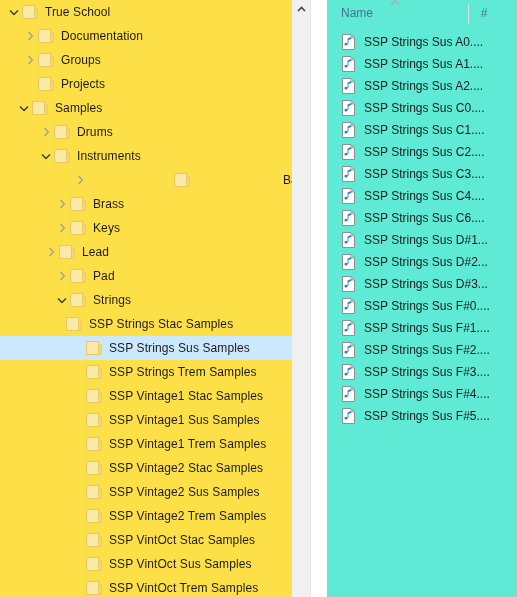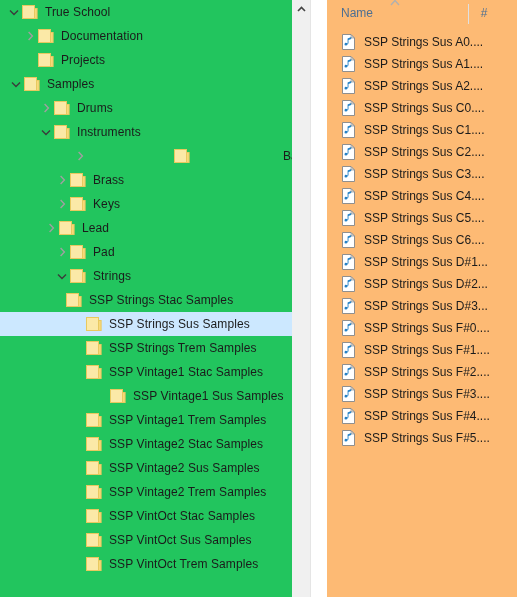--- a/index.html
+++ b/index.html
@@ -21,21 +21,21 @@
     inset: 0;
     display: flex;
     flex-direction: row;
   }
 
   
   .nav-pane {
     position: relative;
     width: 310px;
     height: 597px;
-    background: #22c55e;
+    background: #fde047;
     overflow: hidden;
     flex: 0 0 310px;
   }
   .tree {
     position: relative;
     padding: 0;
     margin: 0;
     list-style: none;
   }
   .tree-row {
@@ -108,21 +108,21 @@
     height: 597px;
     background: #ffffff;
     flex: 0 0 16px;
   }
 
   
   .list-pane {
     position: relative;
     flex: 1 1 auto;
     height: 597px;
-    background: #fdba74;
+    background: #5eead4;
     overflow: hidden;
   }
   .col-header {
     position: relative;
     height: 24px;
     display: flex;
     align-items: flex-end;
     color: #4a6a8a;
     font-size: 12px;
   }
@@ -210,30 +210,44 @@
           </span>
           <span class="folder-ico">
             <svg width="18" height="16" viewBox="0 0 18 16">
               <rect x="0.5" y="1.5" width="12" height="13" fill="#fbe9a7" stroke="#e8c95f" stroke-width="1"></rect>
               <rect x="12.5" y="4.5" width="2.6" height="10" fill="#f8d97a" stroke="#e8c95f" stroke-width="1"></rect>
             </svg>
           </span>
           <span class="tree-label">Documentation</span>
         </li>
         <li class="tree-row" style="padding-left: 22px;">
+          <span class="twisty">
+            <svg width="7" height="10" viewBox="0 0 7 10">
+              <path d="M1.6 1 L5.4 5 L1.6 9" fill="none" stroke="#a0a0a0" stroke-width="1.4"></path>
+            </svg>
+          </span>
+          <span class="folder-ico">
+            <svg width="18" height="16" viewBox="0 0 18 16">
+              <rect x="0.5" y="1.5" width="12" height="13" fill="#fbe9a7" stroke="#e8c95f" stroke-width="1"></rect>
+              <rect x="12.5" y="4.5" width="2.6" height="10" fill="#f8d97a" stroke="#e8c95f" stroke-width="1"></rect>
+            </svg>
+          </span>
+          <span class="tree-label">Groups</span>
+        </li>
+        <li class="tree-row" style="padding-left: 22px;">
           <span class="twisty empty"></span>
           <span class="folder-ico">
             <svg width="18" height="16" viewBox="0 0 18 16">
               <rect x="0.5" y="1.5" width="12" height="13" fill="#fbe9a7" stroke="#e8c95f" stroke-width="1"></rect>
               <rect x="12.5" y="4.5" width="2.6" height="10" fill="#f8d97a" stroke="#e8c95f" stroke-width="1"></rect>
             </svg>
           </span>
           <span class="tree-label">Projects</span>
         </li>
-        <li class="tree-row" style="padding-left: 8px;">
+        <li class="tree-row" style="padding-left: 16px;">
           <span class="twisty">
             <svg width="10" height="7" viewBox="0 0 10 7">
               <path d="M1 1.4 L5 5.4 L9 1.4" fill="none" stroke="#3b3b3b" stroke-width="1.4"></path>
             </svg>
           </span>
           <span class="folder-ico">
             <svg width="18" height="16" viewBox="0 0 18 16">
               <rect x="0.5" y="1.5" width="12" height="13" fill="#fbe9a7" stroke="#e8c95f" stroke-width="1"></rect>
               <rect x="12.5" y="4.5" width="2.6" height="10" fill="#f8d97a" stroke="#e8c95f" stroke-width="1"></rect>
             </svg>
@@ -385,21 +399,21 @@
         <li class="tree-row" style="padding-left: 70px;">
           <span class="twisty empty"></span>
           <span class="folder-ico">
             <svg width="18" height="16" viewBox="0 0 18 16">
               <rect x="0.5" y="1.5" width="12" height="13" fill="#fbe9a7" stroke="#e8c95f" stroke-width="1"></rect>
               <rect x="12.5" y="4.5" width="2.6" height="10" fill="#f8d97a" stroke="#e8c95f" stroke-width="1"></rect>
             </svg>
           </span>
           <span class="tree-label">SSP Vintage1 Stac Samples</span>
         </li>
-        <li class="tree-row" style="padding-left: 94px;">
+        <li class="tree-row" style="padding-left: 70px;">
           <span class="twisty empty"></span>
           <span class="folder-ico">
             <svg width="18" height="16" viewBox="0 0 18 16">
               <rect x="0.5" y="1.5" width="12" height="13" fill="#fbe9a7" stroke="#e8c95f" stroke-width="1"></rect>
               <rect x="12.5" y="4.5" width="2.6" height="10" fill="#f8d97a" stroke="#e8c95f" stroke-width="1"></rect>
             </svg>
           </span>
           <span class="tree-label">SSP Vintage1 Sus Samples</span>
         </li>
         <li class="tree-row" style="padding-left: 70px;">
@@ -581,30 +595,20 @@
           <span class="file-label">SSP Strings Sus C4....</span>
         </li>
         <li class="file-row">
           <span class="file-ico">
             <svg width="16" height="16" viewBox="0 0 16 16">
               <path d="M1.5 0.5 H10 L13.5 4 V15.5 H1.5 Z" fill="#ffffff" stroke="#8f8f8f" stroke-width="1"></path>
               <path d="M10 0.7 L10 4 L13.3 4 Z" fill="#dfdfdf" stroke="#8f8f8f" stroke-width="0.7"></path>
               <path d="M10.2 3.1 L6.6 4.4 L6.6 10.1 A1.55 1.35 0 1 1 5.6 8.95 A1.55 1.35 0 0 1 7.5 10.1 L7.5 6.0 L10.2 5.0 Z" fill="#2481c6"></path>
             </svg>
           </span>
-          <span class="file-label">SSP Strings Sus C5....</span>
-        </li>
-        <li class="file-row">
-          <span class="file-ico">
-            <svg width="16" height="16" viewBox="0 0 16 16">
-              <path d="M1.5 0.5 H10 L13.5 4 V15.5 H1.5 Z" fill="#ffffff" stroke="#8f8f8f" stroke-width="1"></path>
-              <path d="M10 0.7 L10 4 L13.3 4 Z" fill="#dfdfdf" stroke="#8f8f8f" stroke-width="0.7"></path>
-              <path d="M10.2 3.1 L6.6 4.4 L6.6 10.1 A1.55 1.35 0 1 1 5.6 8.95 A1.55 1.35 0 0 1 7.5 10.1 L7.5 6.0 L10.2 5.0 Z" fill="#2481c6"></path>
-            </svg>
-          </span>
           <span class="file-label">SSP Strings Sus C6....</span>
         </li>
         <li class="file-row">
           <span class="file-ico">
             <svg width="16" height="16" viewBox="0 0 16 16">
               <path d="M1.5 0.5 H10 L13.5 4 V15.5 H1.5 Z" fill="#ffffff" stroke="#8f8f8f" stroke-width="1"></path>
               <path d="M10 0.7 L10 4 L13.3 4 Z" fill="#dfdfdf" stroke="#8f8f8f" stroke-width="0.7"></path>
               <path d="M10.2 3.1 L6.6 4.4 L6.6 10.1 A1.55 1.35 0 1 1 5.6 8.95 A1.55 1.35 0 0 1 7.5 10.1 L7.5 6.0 L10.2 5.0 Z" fill="#2481c6"></path>
             </svg>
           </span>

